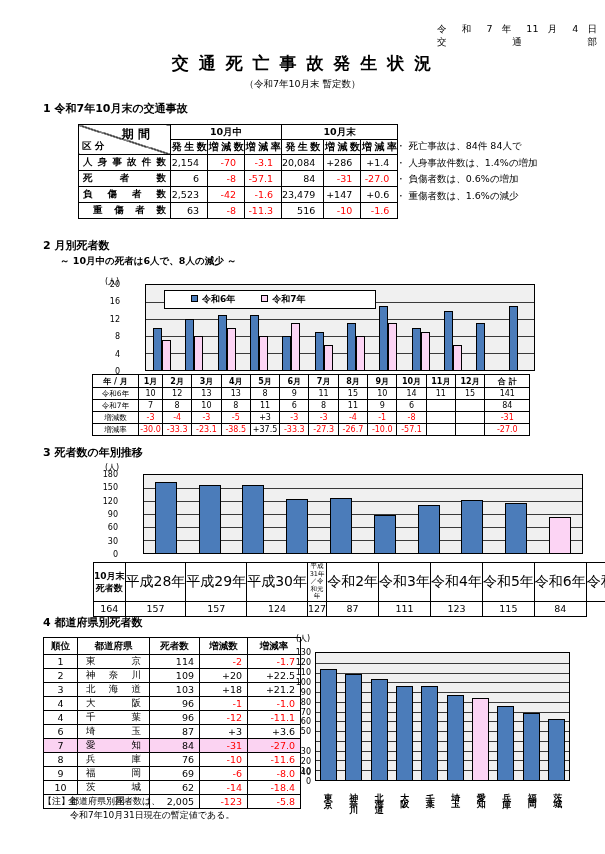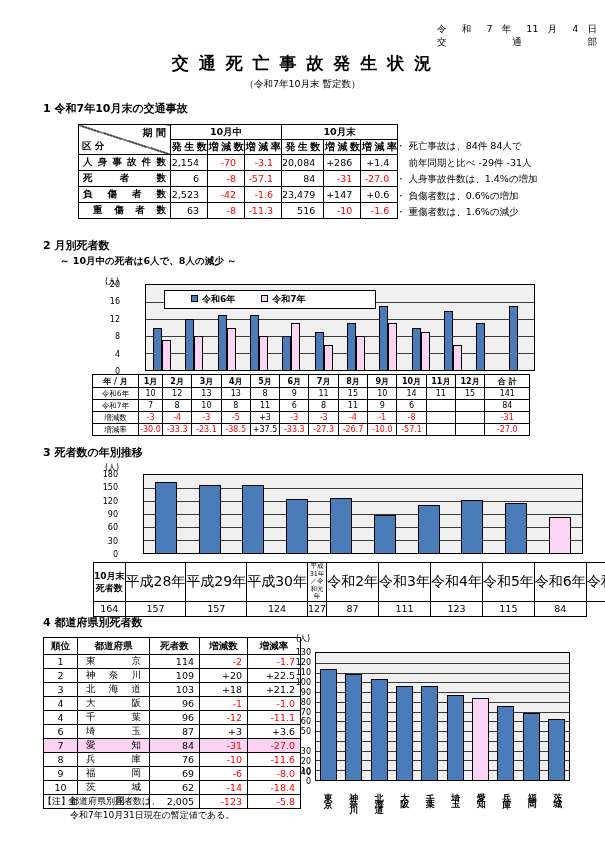--- a/index.html
+++ b/index.html
@@ -23,21 +23,21 @@
 
   
   table { border-collapse:collapse; table-layout:fixed; }
   td, th { border:1px solid #000; font-weight:normal; overflow:hidden; white-space:nowrap; }
 
   
   #table1 { position:absolute; top:124px; left:78px; font-size:9.5px; }
   #table1 th { font-weight:bold; }
   #table1 .corner { position:relative; width:92px; height:30px; padding:0;
      background:linear-gradient(to top right, transparent calc(50% - 0.6px), #000 calc(50% - 0.6px), #000 calc(50% + 0.6px), transparent calc(50% + 0.6px)); }
-  #table1 .corner .c-top { position:absolute; top:1px; right:4px; font-size:10px; font-weight:bold; }
+  #table1 .corner .c-top { position:absolute; top:1px; right:20px; font-size:12px; font-weight:bold; }
   #table1 .corner .c-bot { position:absolute; bottom:1px; left:3px; font-size:9.5px; font-weight:bold; }
   #table1 .grp { height:15px; text-align:center; }
   #table1 .sub { width:37px; height:14px; text-align:center; font-size:10px; letter-spacing:-0.5px; }
   #table1 td.lbl { height:16px; padding:0 4px; text-align:justify; text-align-last:justify; font-weight:bold; }
   #table1 td.lbl.indent { padding-left:14px; }
   #table1 td.v { text-align:right; padding-right:8px; }
 
   
   #notes1 { position:absolute; top:138px; left:396px; width:205px; font-size:9.5px; line-height:16.5px; white-space:pre-wrap; }
 
@@ -146,21 +146,21 @@
         <td class="v">63</td>
         <td class="v neg">-8</td>
         <td class="v neg">-11.3</td>
         <td class="v">516</td>
         <td class="v neg">-10</td>
         <td class="v neg">-1.6</td>
       </tr>
     </tbody>
 </table>
 
-<div id="notes1"><div>・ 死亡事故は、84件 84人で</div><div>　 前年同期と比べ -29件 -31人</div><div>・ 人身事故件数は、1.4%の増加</div><div>・ 負傷者数は、0.6%の増加</div><div>・ 重傷者数は、1.6%の減少</div></div>
+<div id="notes1"><div>・ 死亡事故は、84件 84人で</div><div>・ 人身事故件数は、1.4%の増加</div><div>・ 負傷者数は、0.6%の増加</div><div>・ 重傷者数は、1.6%の減少</div></div>
 
 <div class="sec-heading" style="top:238px;">2 月別死者数</div>
 <div class="sec-sub" style="top:255px;">～ 10月中の死者は6人で、8人の減少 ～</div>
 
 <div class="chart" id="chart-monthly" style="top:276px; left:99px; width:440px; height:100px;">
   <div class="unit" style="top:0; left:6px;">(人)</div>
   <div class="yaxis" style="top:8px; left:0; height:87px;">
       <div class="ytick" style="top: 100%;">0</div>
       <div class="ytick" style="top: 80%;">4</div>
       <div class="ytick" style="top: 60%;">8</div>

